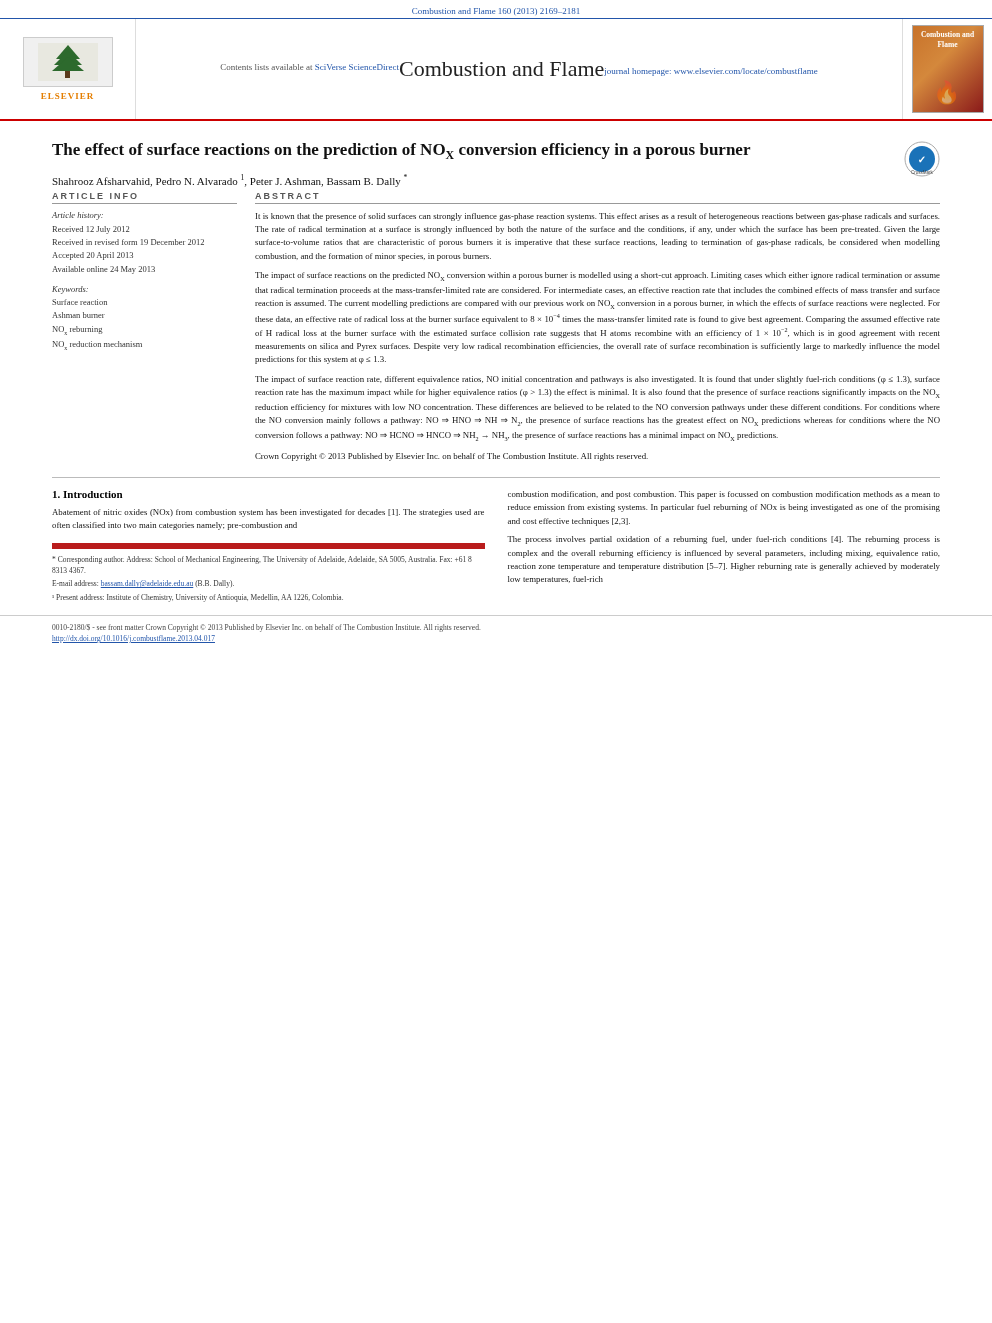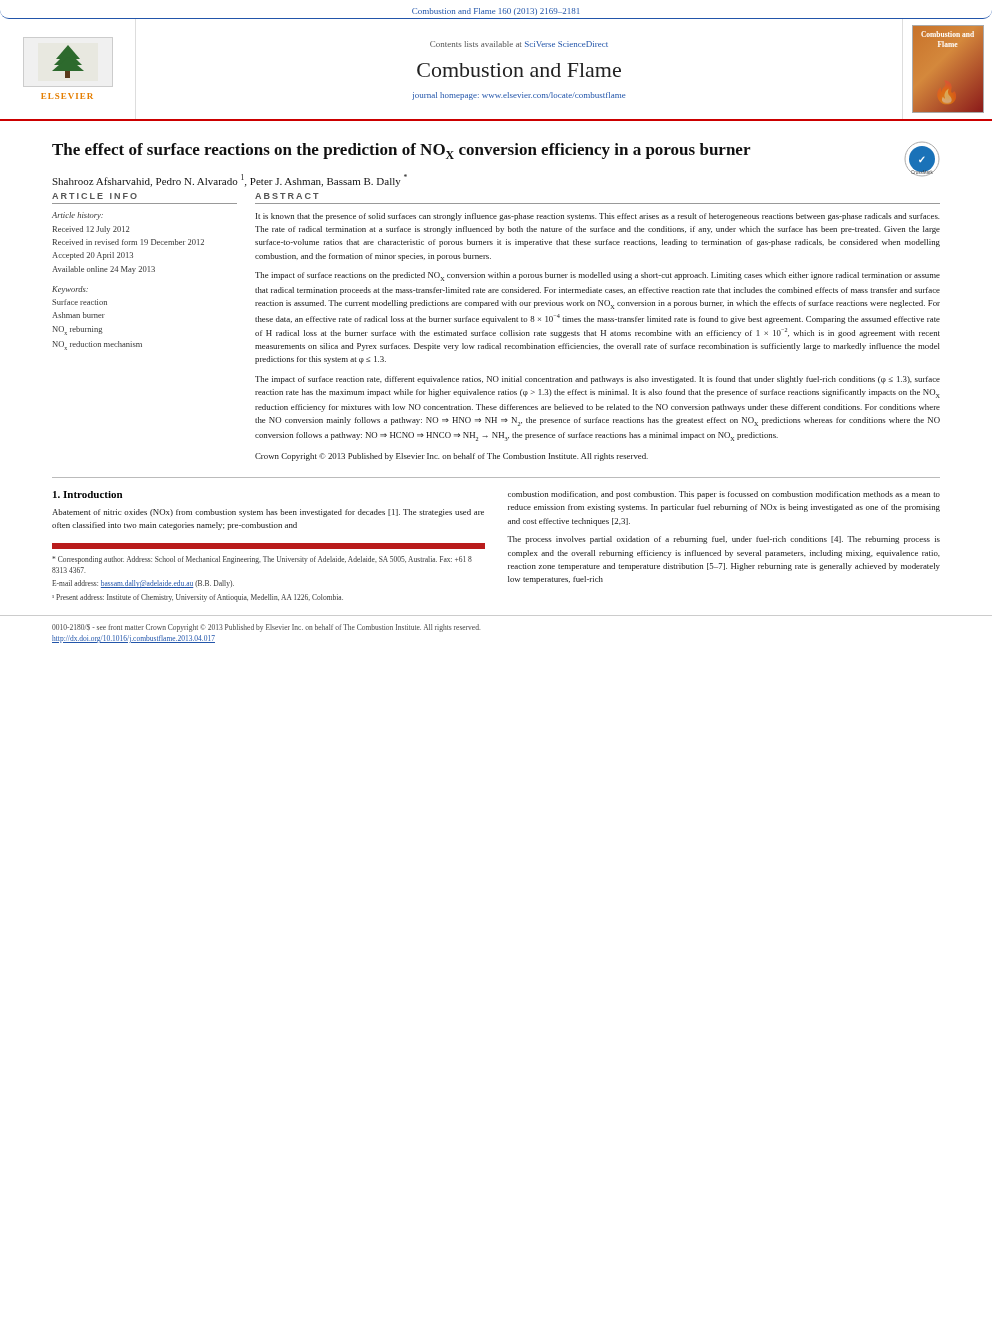--- a/index.html
+++ b/index.html
@@ -12,21 +12,20 @@
     }
 
     
     .top-banner {
       background: #fff;
       text-align: center;
       padding: 6px 0 2px 0;
       font-size: 9px;
       color: #2255aa;
       border-bottom: 1px solid #2255aa;
-      border-radius: 9px;
     }
 
     
     .journal-header {
       display: flex;
       align-items: stretch;
       border-bottom: 2px solid #c00;
       padding: 0;
     }
     .journal-header-left {
@@ -63,21 +62,21 @@
     .elsevier-label {
       font-size: 9px;
       color: #e47e00;
       font-weight: bold;
       letter-spacing: 1px;
     }
 
     .journal-header-center {
       flex: 1;
       display: flex;
-      flex-direction: column;
+      flex-direction: row;
       align-items: center;
       justify-content: center;
       padding: 8px 0;
     }
     .sciverse-line {
       font-size: 9px;
       color: #555;
       margin-bottom: 4px;
     }
     .sciverse-link {

